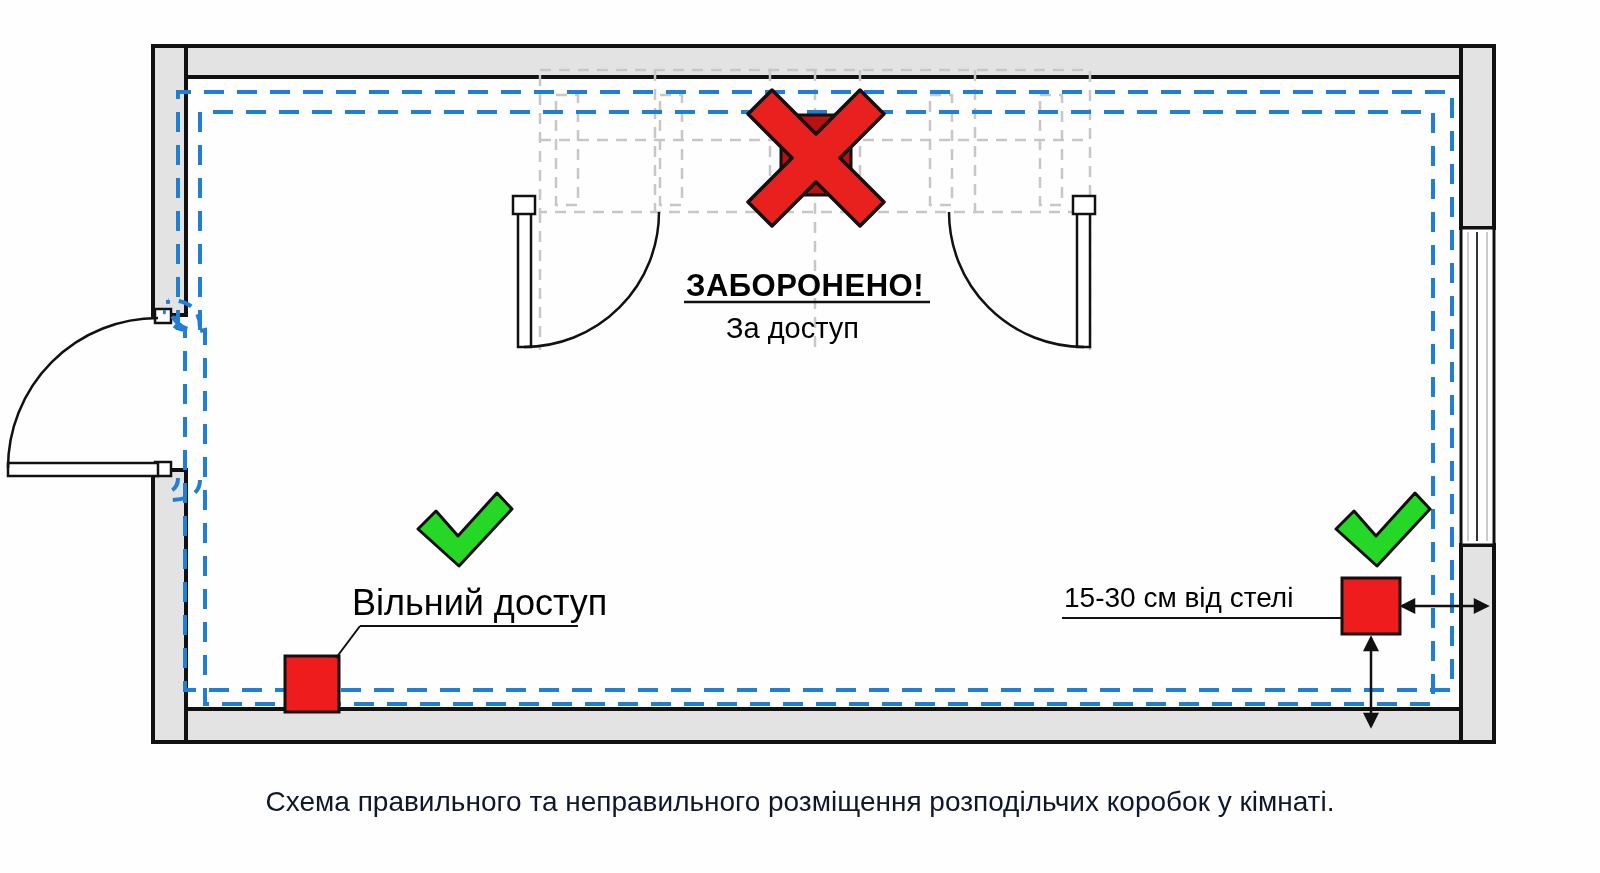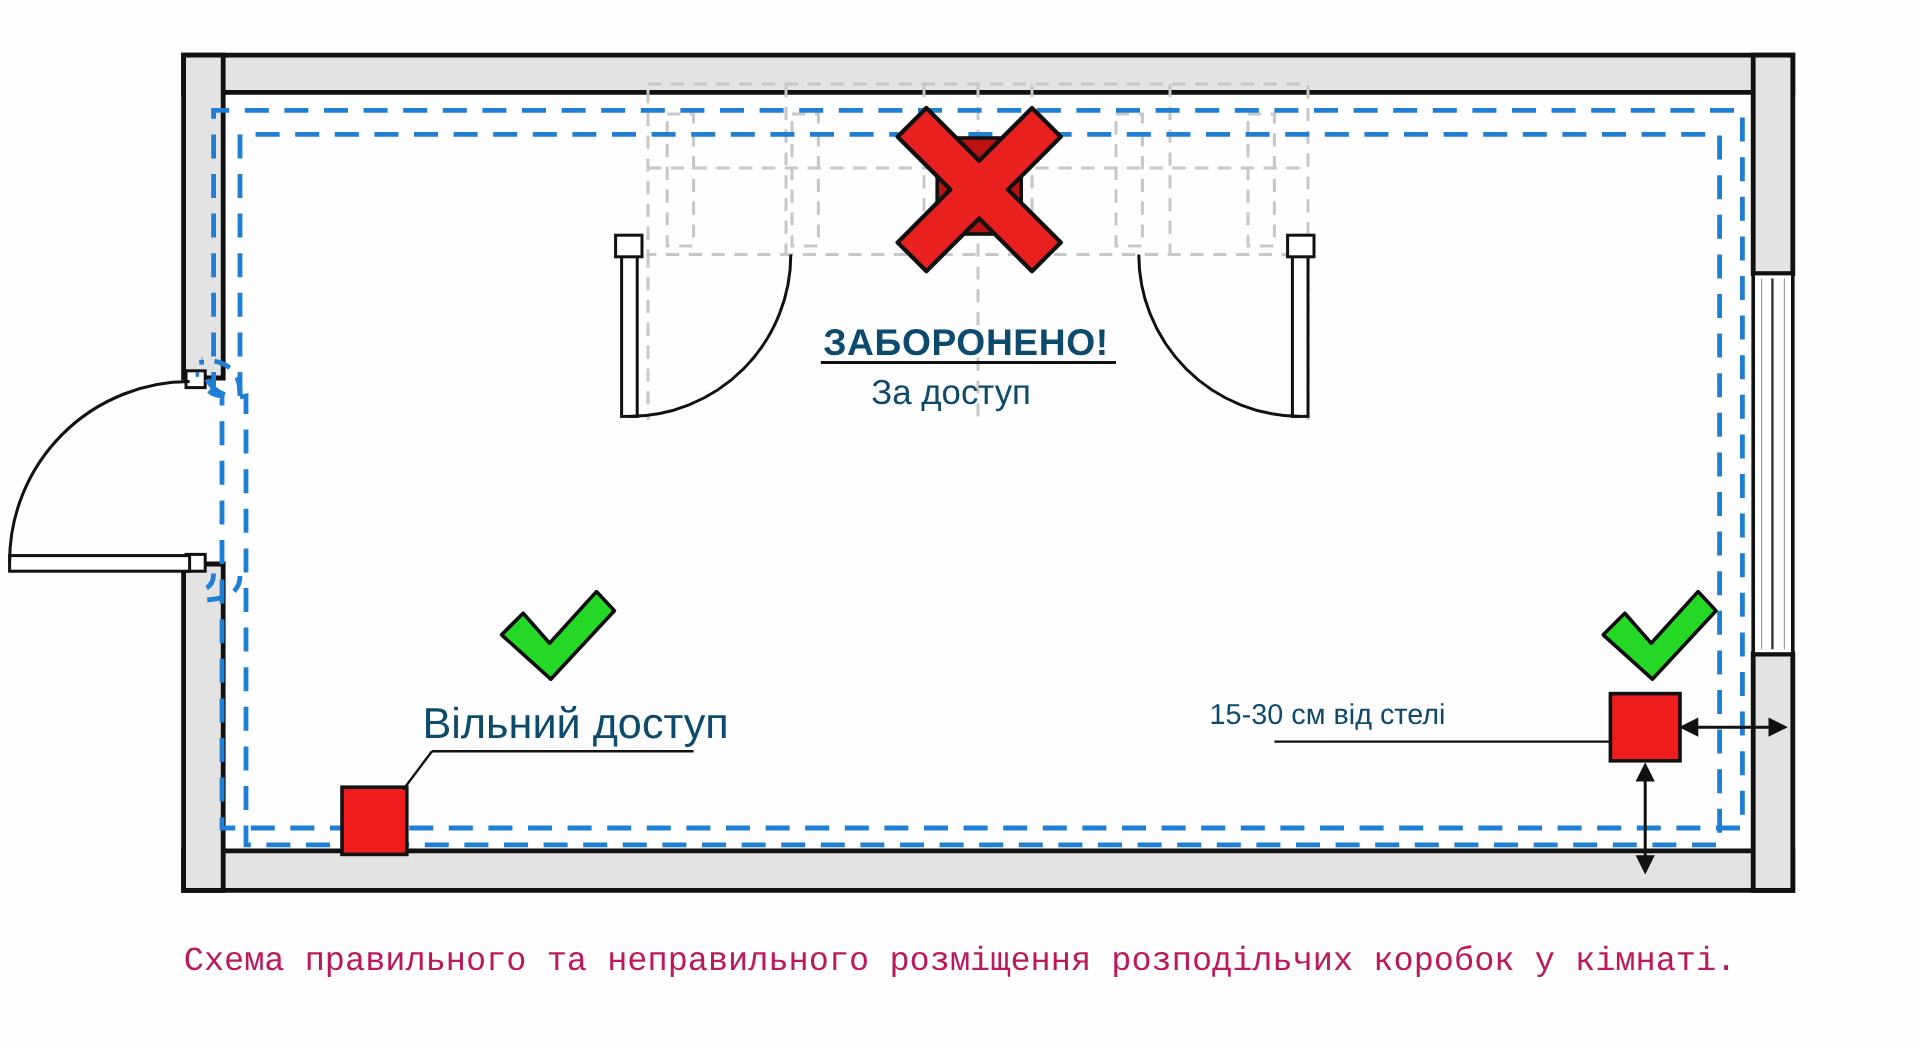--- a/index.html
+++ b/index.html
@@ -27,21 +27,21 @@
     position: absolute;
     left: 0;
     top: 0;
     width: 1600px;
     height: 873px;
     display: block;
   }
   .lbl {
     position: absolute;
     white-space: nowrap;
-    color: #0c4a6e;
+    color: #000000;
     font-family: "Liberation Sans", "DejaVu Sans", sans-serif;
   }
   #forbidden-title {
     left: 686px;
     top: 268px;
     font-size: 31px;
     font-weight: bold;
     letter-spacing: 0.5px;
   }
   #forbidden-sub {
@@ -49,32 +49,31 @@
     top: 312px;
     font-size: 29px;
     font-weight: normal;
   }
   #label-free-access {
     left: 352px;
     top: 582px;
     font-size: 36px;
   }
   #label-ceiling-dist {
-    left: 1008px;
+    left: 1064px;
     top: 582px;
-    font-size: 24px;
+    font-size: 28px;
   }
   #caption {
     left: 0;
     top: 786px;
     width: 1600px;
     text-align: center;
     font-size: 28px;
-    color: #be185d;
-    font-family: Liberation Mono, monospace;
+    color: #0f172a;
   }
 </style>
 </head>
 <body>
 
 <div id="stage">
 
   <svg id="plan" viewBox="0 0 1600 873" xmlns="http://www.w3.org/2000/svg">
 
     <g>

